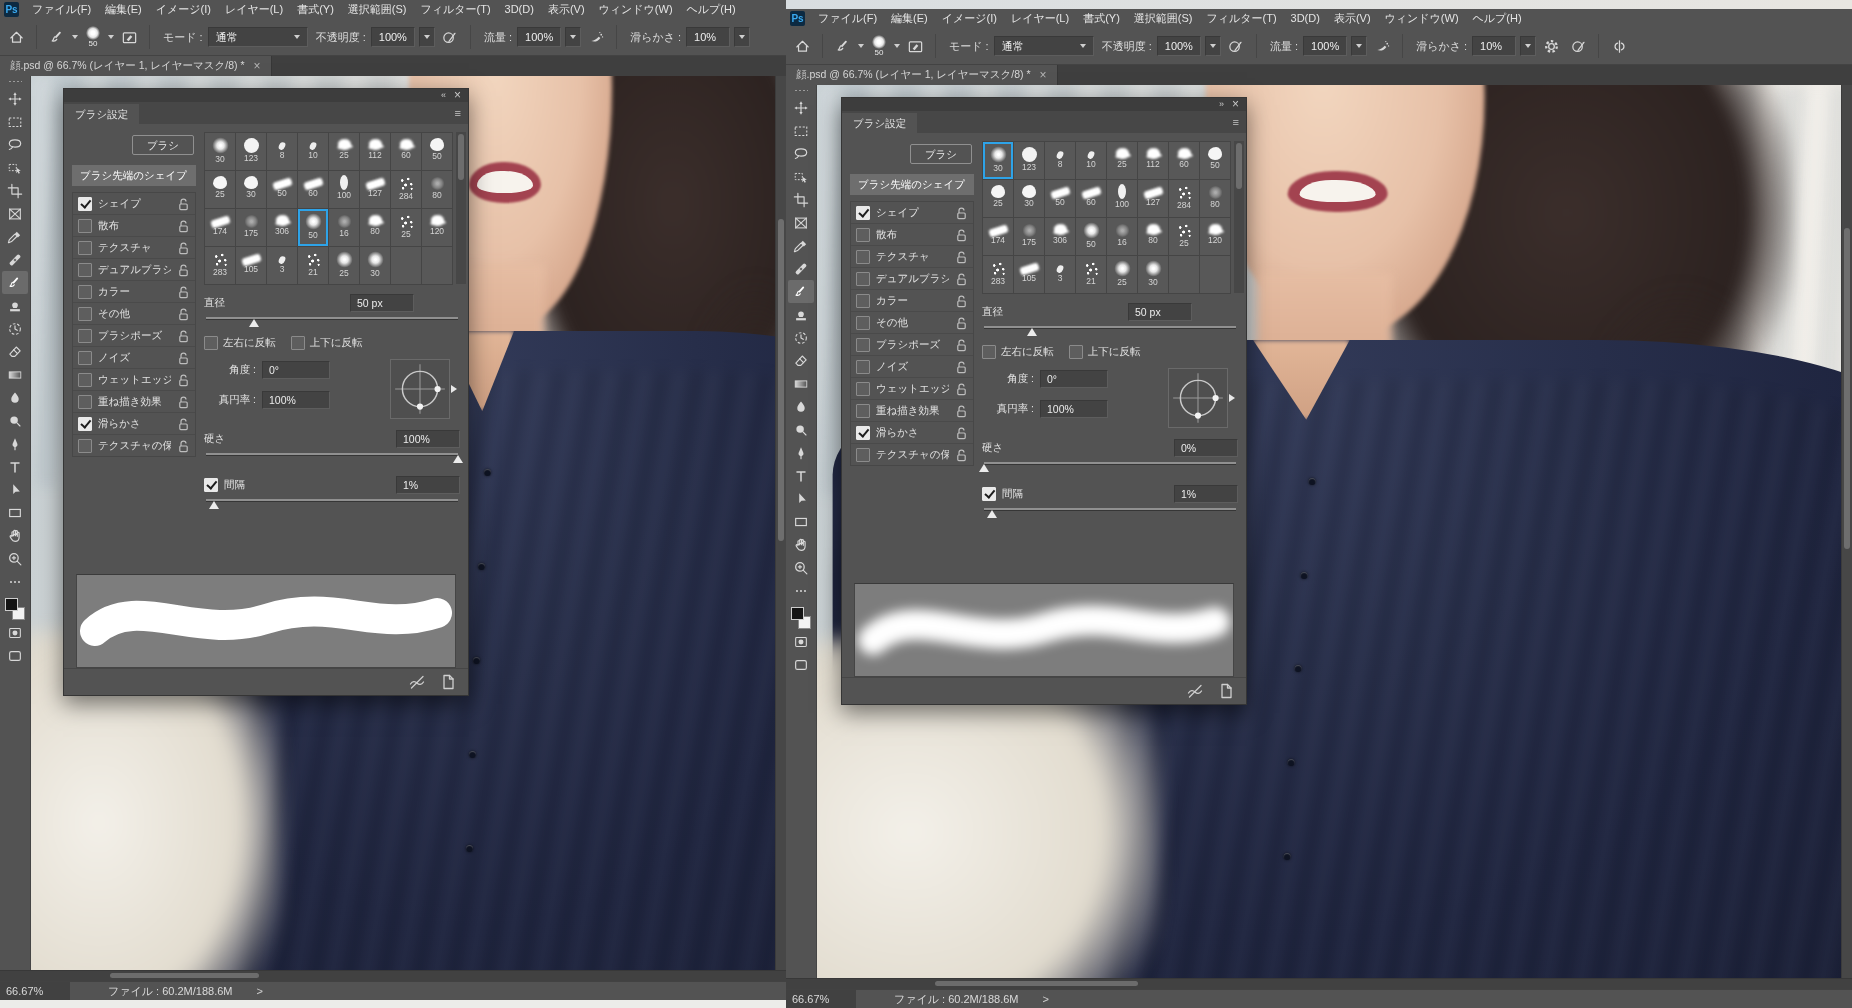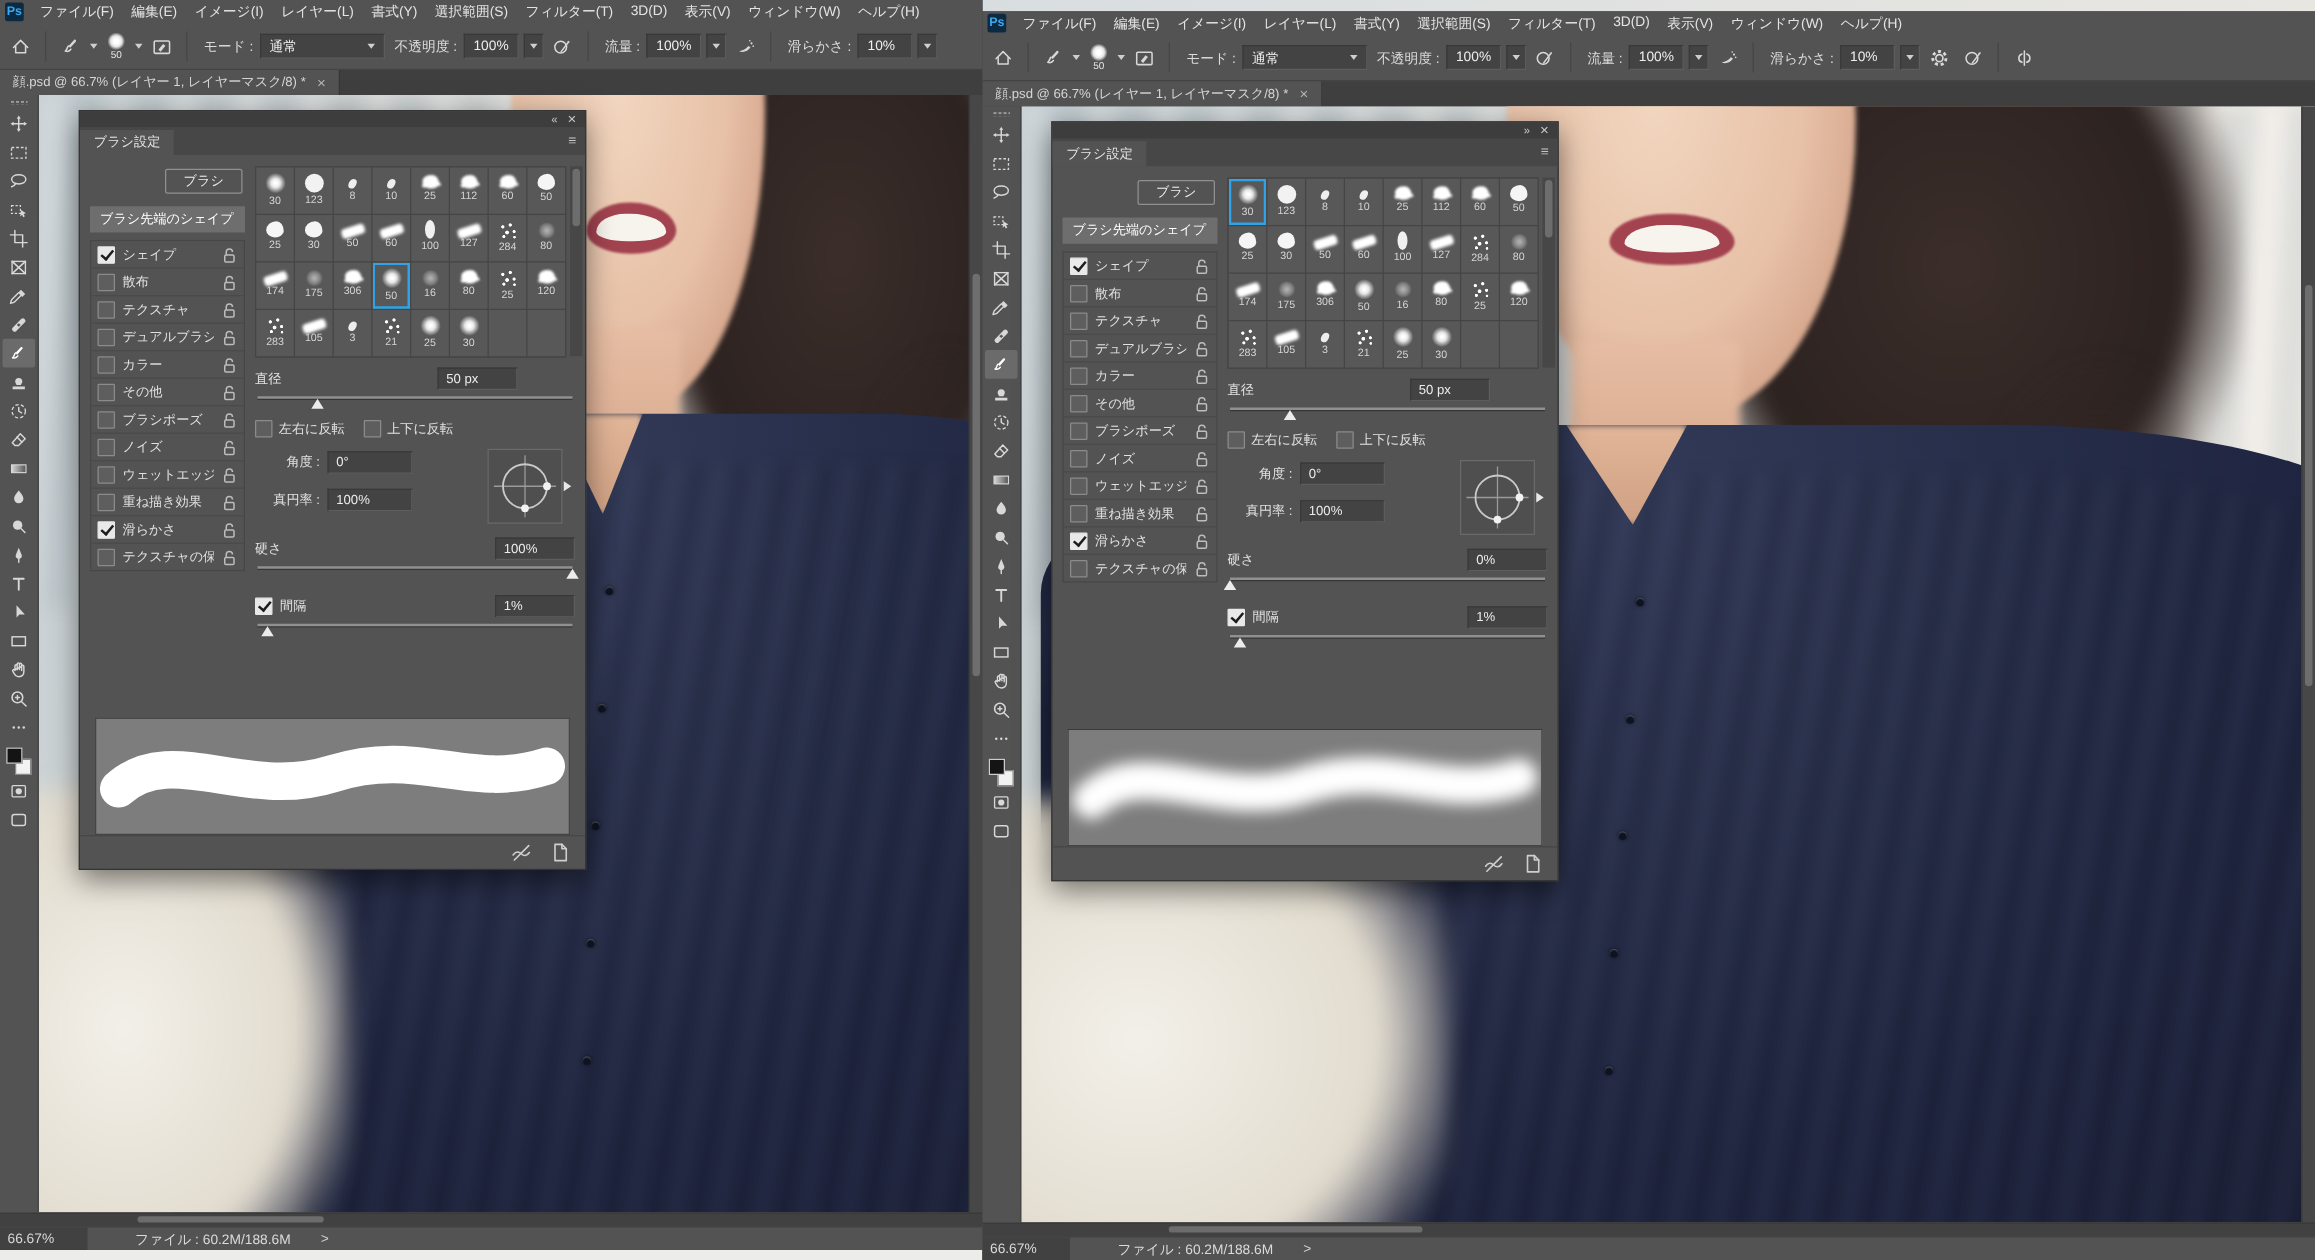--- a/index.html
+++ b/index.html
@@ -136,21 +136,21 @@
   .opt-label{flex:1;color:#e2e2e2;white-space:nowrap;overflow:hidden;}
   .lock{width:13px;height:14px;color:#bdbdbd;flex:none;}
   .lock svg{width:13px;height:14px;}
   .cb{width:12px;height:12px;background:#5e5e5e;border:1px solid #8b8b8b;border-radius:1px;
       position:relative;flex:none;box-sizing:content-box;}
   .cb.on{background:#e9e9e9;border-color:#e9e9e9;}
   .cb.on::after{content:"";position:absolute;left:3.5px;top:0.5px;width:4px;height:7.5px;
       border:solid #1d1d1d;border-width:0 2px 2px 0;transform:rotate(40deg);}
 
   .p-right{flex:1;display:flex;flex-direction:column;min-width:0;}
-  .grid-wrap{display:flex;height:154px;flex:none;margin-bottom:4px;align-items:center;}
+  .grid-wrap{display:flex;height:154px;flex:none;margin-bottom:4px;}
   .bgrid{display:grid;grid-template-columns:repeat(8,30px);grid-auto-rows:37px;gap:1px;
       background:#454545;border:1px solid #454545;width:fit-content;height:fit-content;}
   .bcell{background:#585858;text-align:center;position:relative;overflow:hidden;}
   .bcell.sel{box-shadow:inset 0 0 0 2px #2ea3e8;z-index:2;}
   .bcell .num{display:block;font-size:8.5px;color:#d4d4d4;margin-top:1px;line-height:9px;}
   .dot{display:block;margin:4px auto 0;}
   .k-soft{width:17px;height:17px;border-radius:50%;
       background:radial-gradient(circle,#fff 8%,rgba(255,255,255,.85) 30%,rgba(255,255,255,0) 68%);}
   .k-hard{width:15px;height:15px;border-radius:50%;background:#f2f2f2;margin-top:5px;}
   .k-tip{width:6px;height:8px;border-radius:60% 40% 55% 45%;background:#eeeeee;margin-top:9px;

